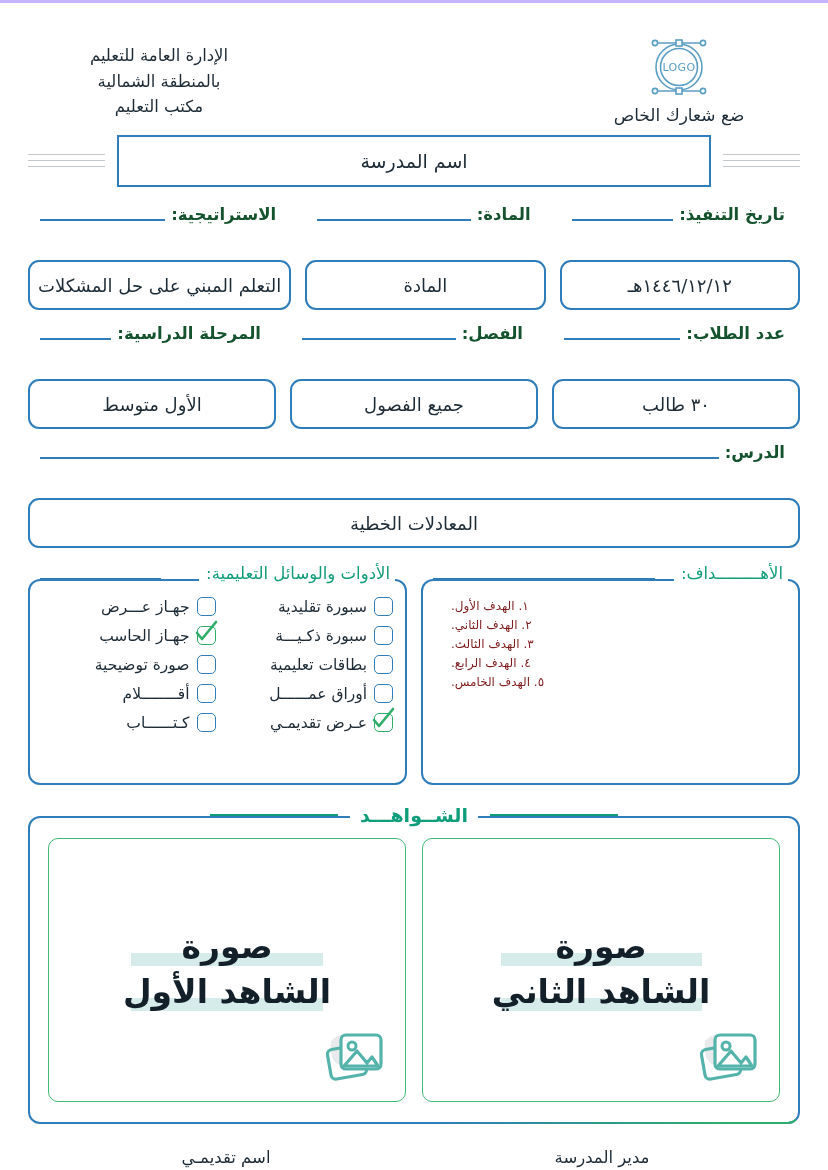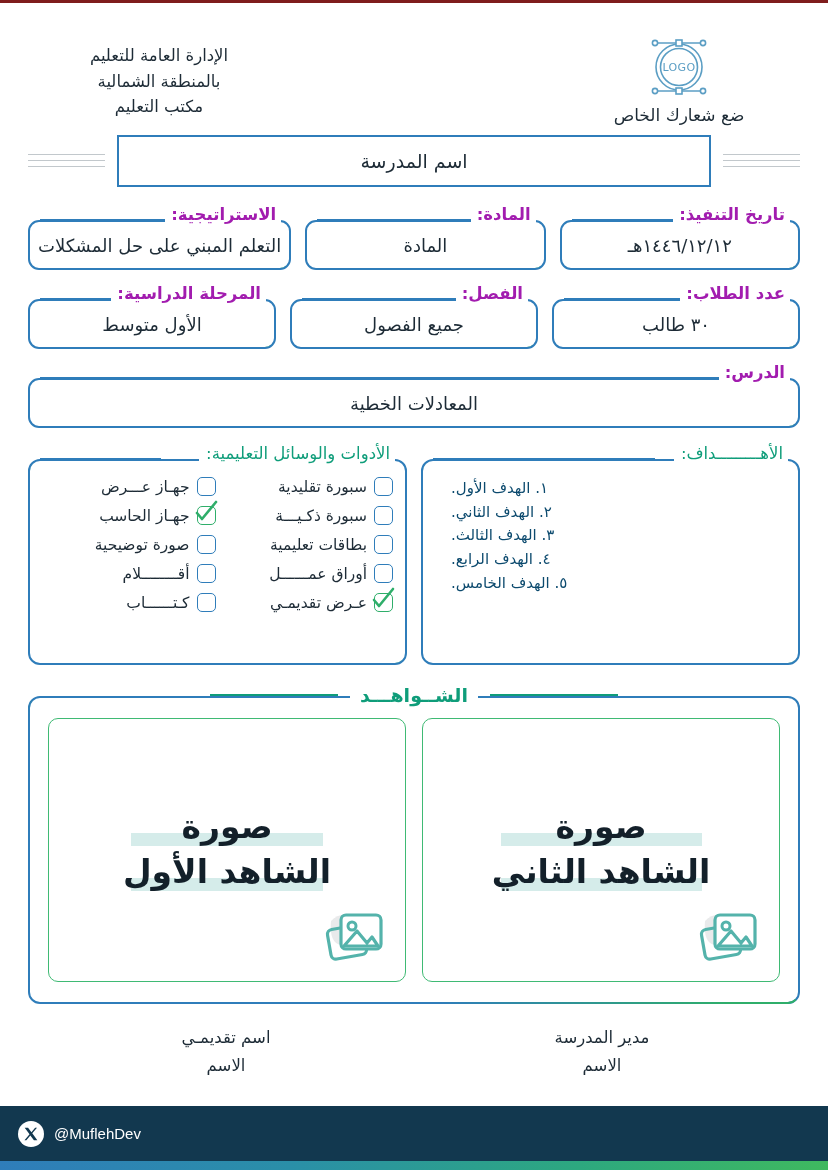--- a/index.html
+++ b/index.html
@@ -17,21 +17,21 @@
     color: #1d2b36;
     direction: rtl;
     position: relative;
   }
 
   .page {
     position: relative;
     width: 828px;
     height: 1170px;
     background: #ffffff;
-    border-top: 3px solid #7f1d1d;
+    border-top: 3px solid #c4b5fd;
     display: flex;
     flex-direction: column;
   }
 
   .content {
     flex: 1 1 auto;
     padding: 16px 28px 0 28px;
     position: relative;
   }
 
@@ -129,20 +129,21 @@
     display: flex;
     align-items: center;
     justify-content: center;
     font-size: 18px;
     color: #1d2b36;
     text-align: center;
     padding: 12px 8px;
     overflow: hidden;
     white-space: nowrap;
     position: relative;
+    margin-top: 40px;
   }
   
   .field-box::after {
     content: "";
     position: absolute;
     inset: -2px;
     border: 2px solid transparent;
     border-radius: 11px;
     border-bottom-color: #2fae6a;
     border-left-color: #2fae6a;
@@ -152,21 +153,21 @@
   }
 
   .field-label {
     position: absolute;
     top: 0;
     right: 10px;
     background: #fff;
     padding: 0 5px 0 6px;
     font-size: 16.5px;
     font-weight: 700;
-    color: #a21caf;
+    color: #14532d;
     line-height: 1;
     z-index: 3;
     white-space: nowrap;
   }
   .field-notch {
     position: absolute;
     top: 12px;
     right: 0;
     left: 0;
     height: 2px;
@@ -228,23 +229,23 @@
 
   
   .goals-list {
     list-style: none;
     padding: 16px 0 0 22px;
     margin: 0;
     text-align: left;
     direction: rtl;
   }
   .goals-list li {
-    font-size: 15px;
+    font-size: 12px;
     line-height: 1.58;
-    color: #0c4a6e;
+    color: #7f1d1d;
     text-align: left;
     padding-left: 6px;
   }
 
   
   .tools-grid {
     display: grid;
     grid-template-columns: 1fr 1fr;
     column-gap: 4px;
     row-gap: 0px;

